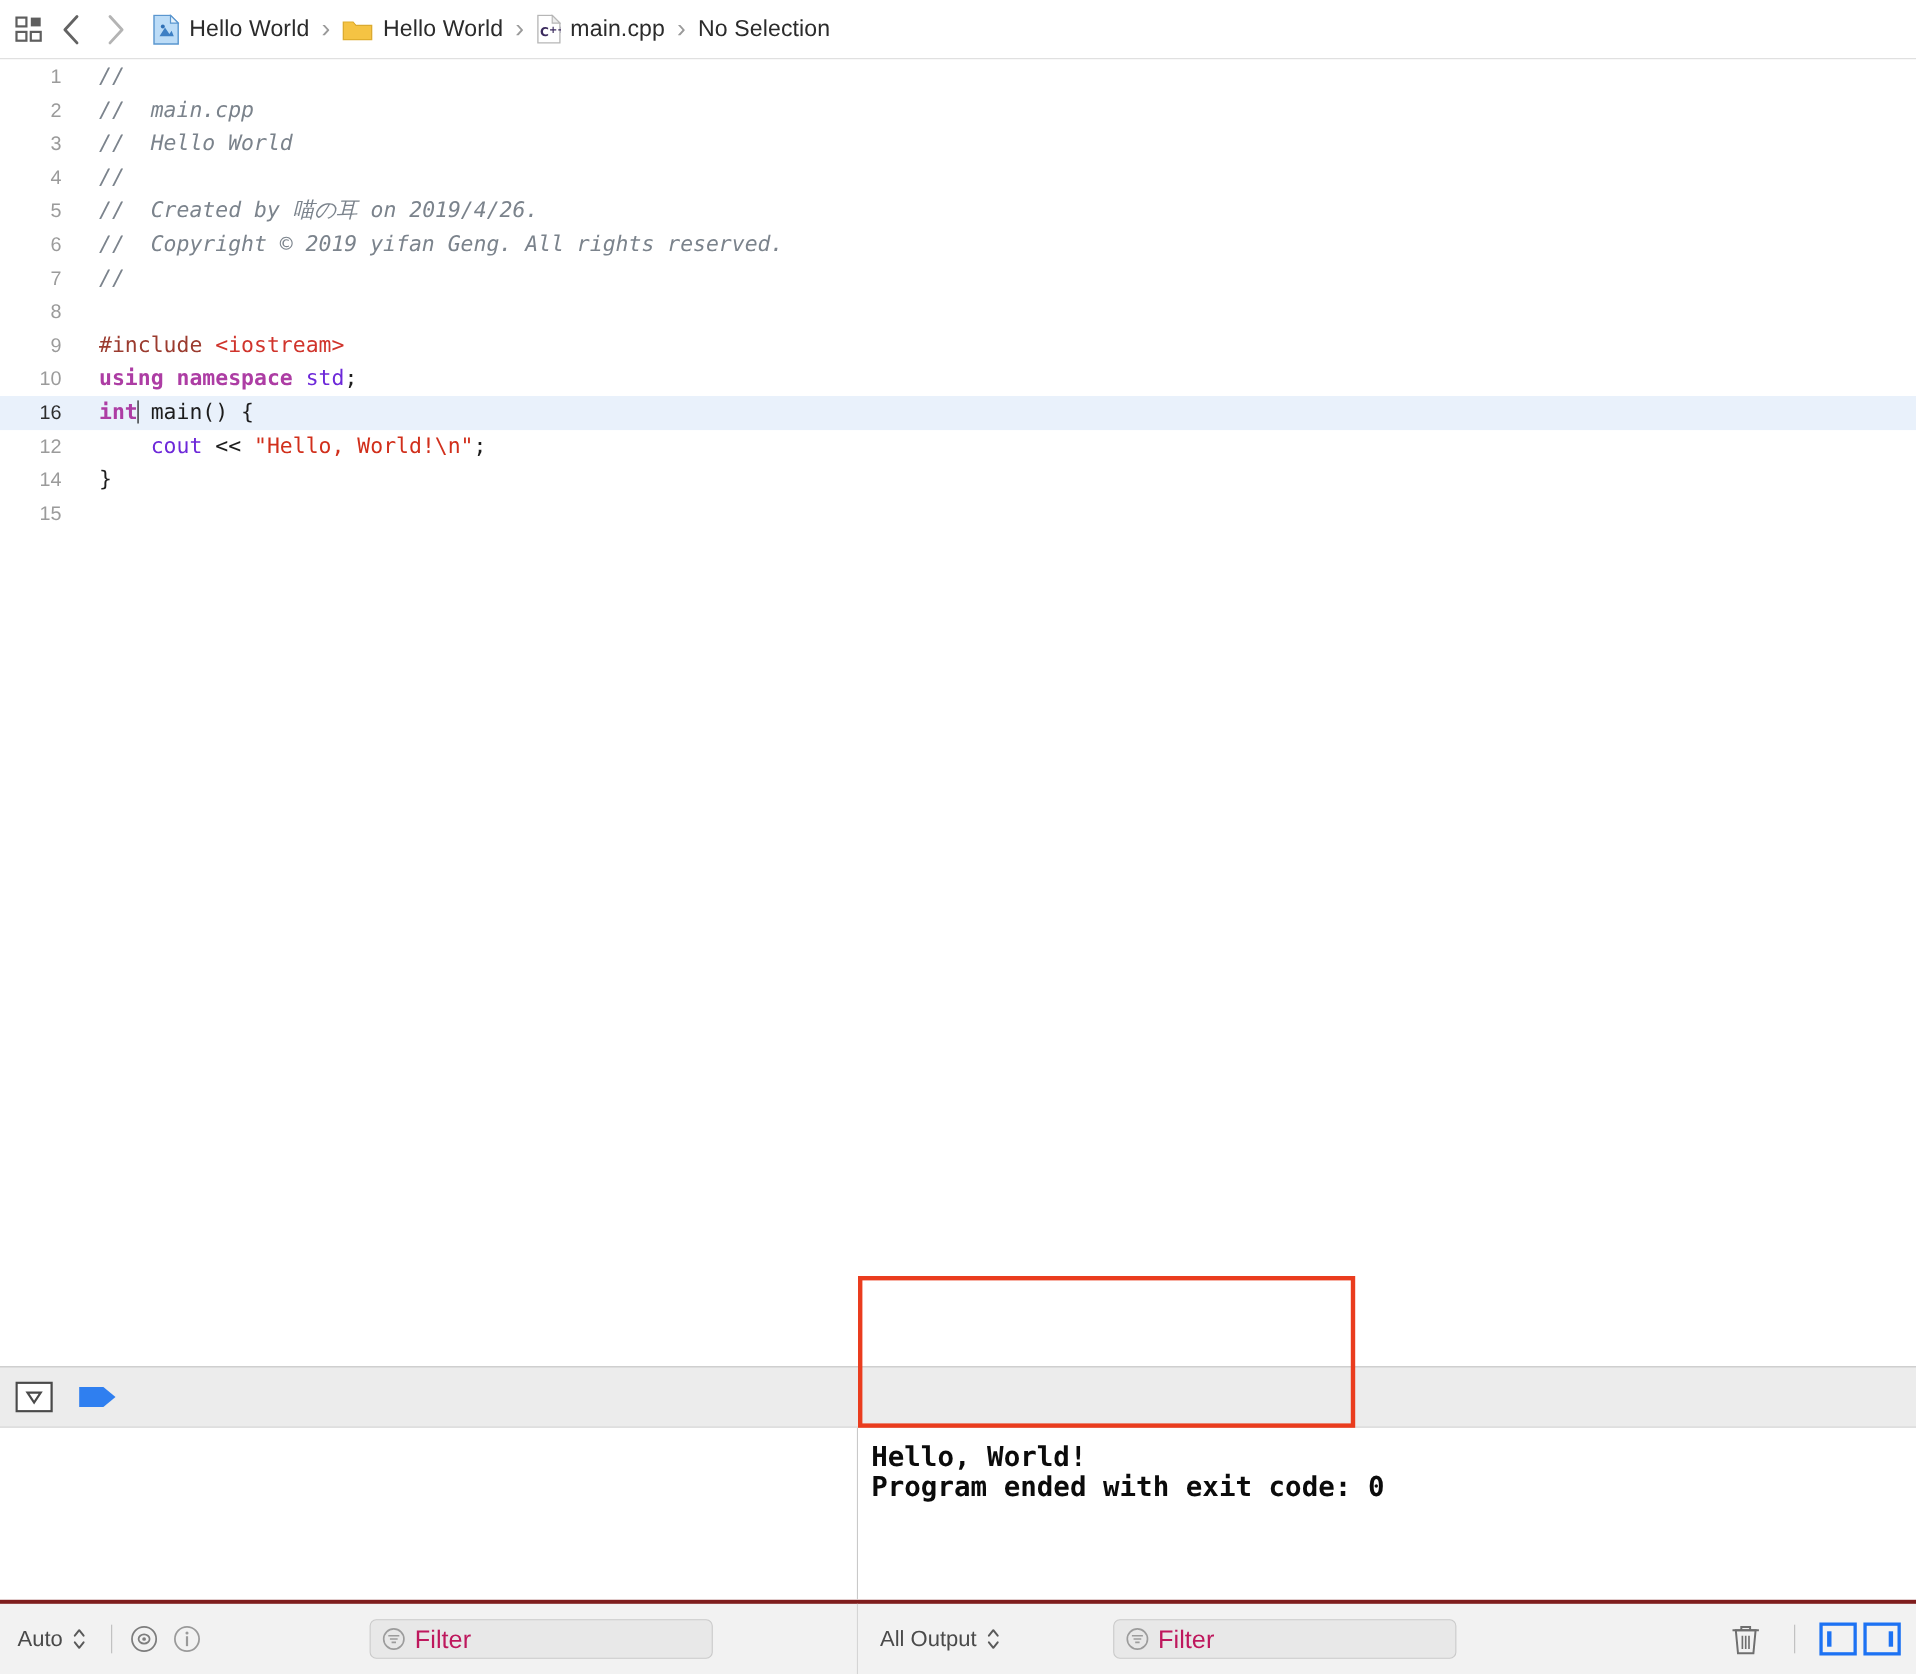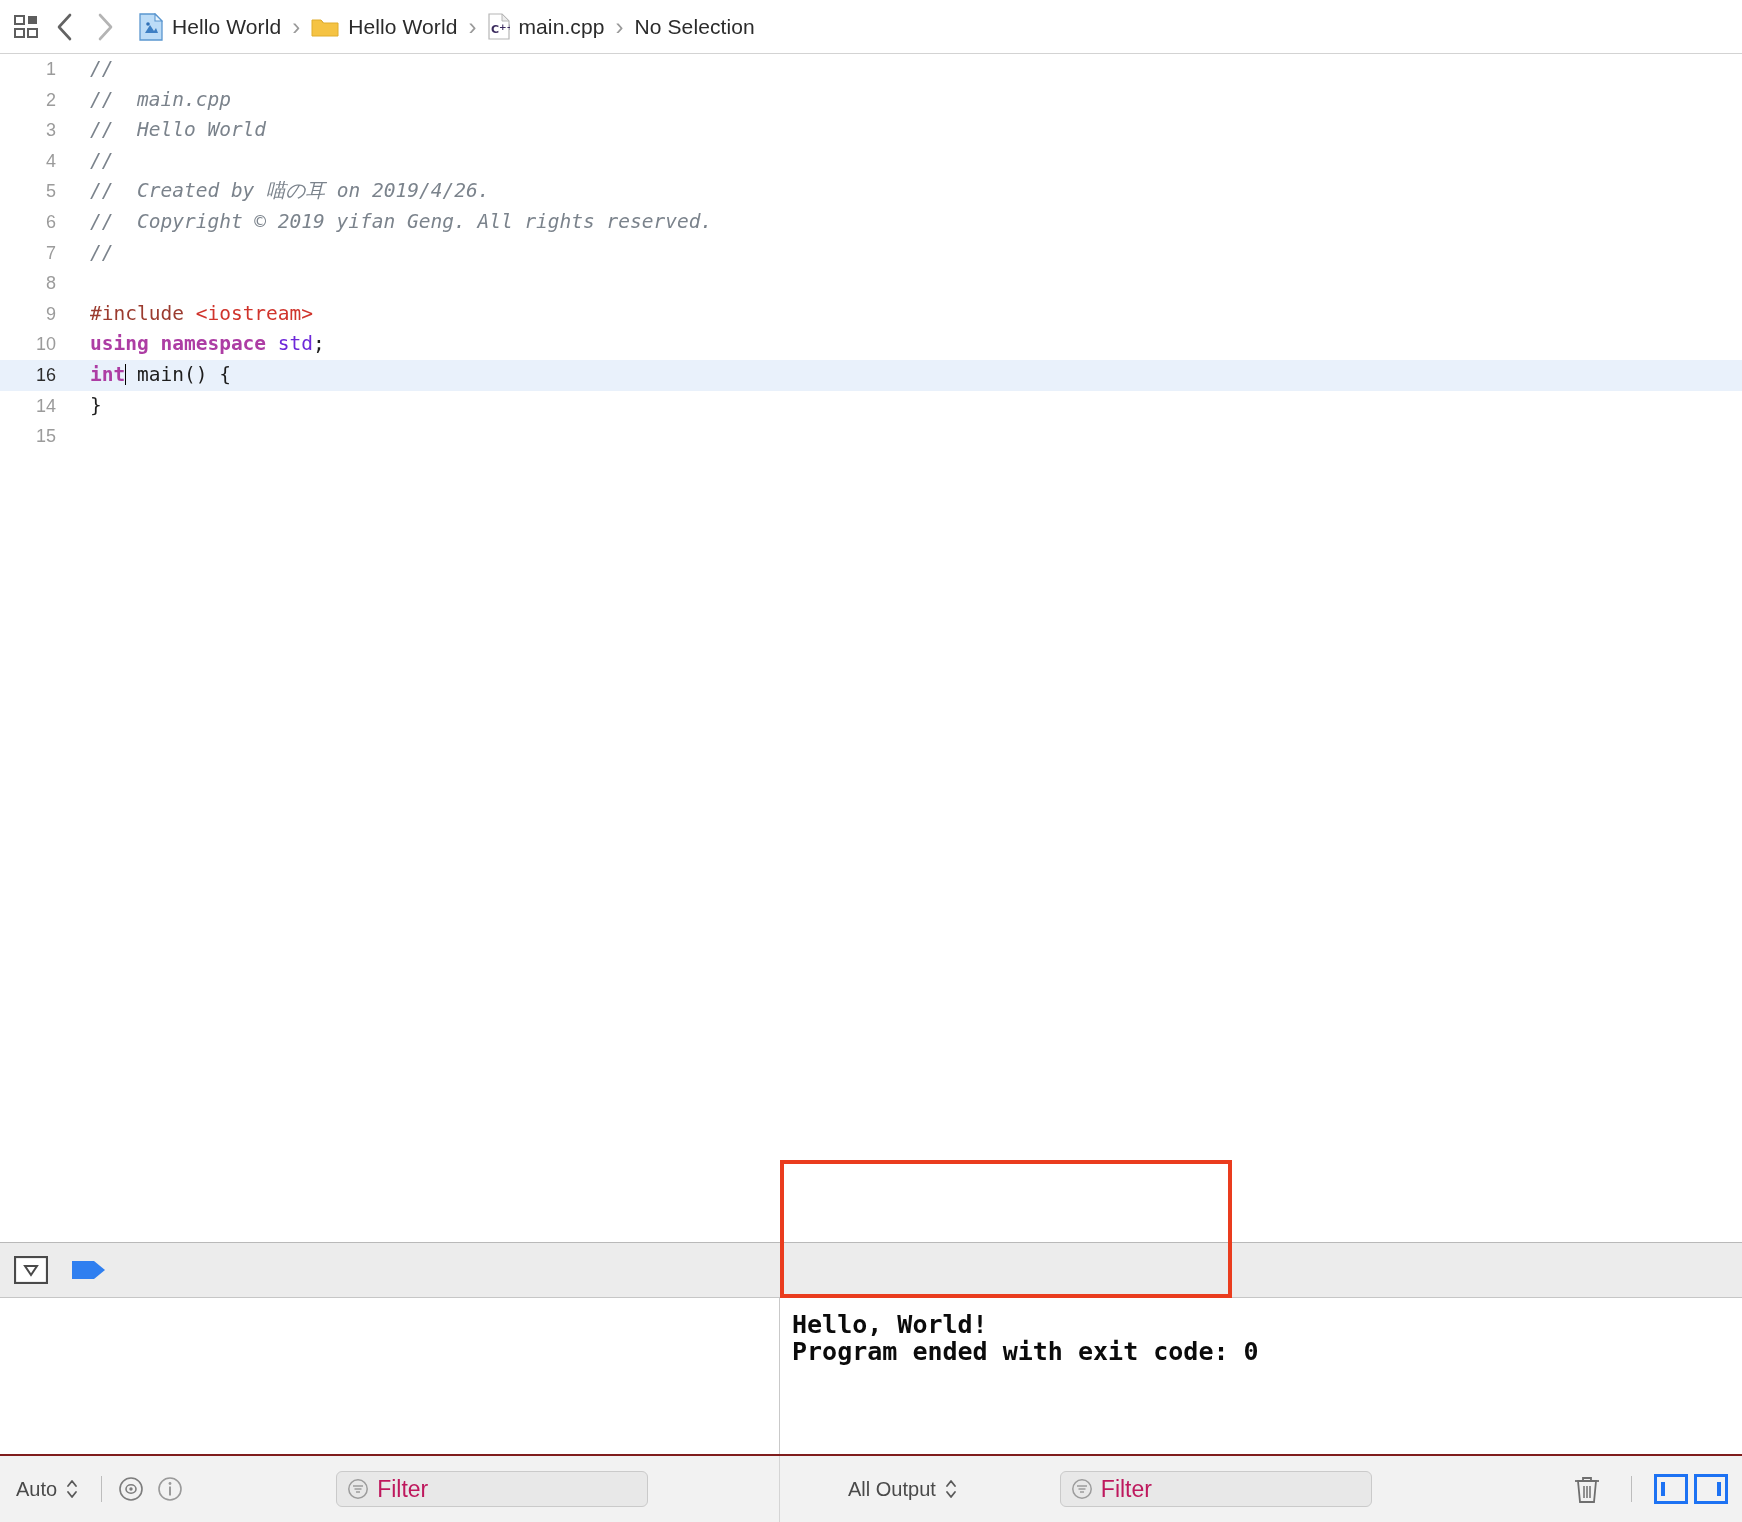--- a/index.html
+++ b/index.html
@@ -199,25 +199,24 @@
     box-sizing: border-box;
     pointer-events: none;
     z-index: 30;
   }
 
   
   .statusbar {
     height: 68px;
     min-height: 68px;
     background: #f2f2f2;
-    border-top: 2px solid #7f1d1d;
+    border-top: 4px solid #7f1d1d;
     display: flex;
     align-items: flex-start;
     box-sizing: border-box;
-    gap: 48px;
   }
   .sb-left {
     width: 780px;
     min-width: 780px;
     display: flex;
     align-items: center;
     padding-left: 16px;
     box-sizing: border-box;
     border-right: 1px solid #d5d5d5;
     height: 100%;
@@ -362,20 +361,21 @@
         <div class="code-line"><span class="ln">2</span><span class="src"><span class="cmt">//  main.cpp</span></span></div>
         <div class="code-line"><span class="ln">3</span><span class="src"><span class="cmt">//  Hello World</span></span></div>
         <div class="code-line"><span class="ln">4</span><span class="src"><span class="cmt">//</span></span></div>
         <div class="code-line"><span class="ln">5</span><span class="src"><span class="cmt">//  Created by 喵の耳 on 2019/4/26.</span></span></div>
         <div class="code-line"><span class="ln">6</span><span class="src"><span class="cmt">//  Copyright © 2019 yifan Geng. All rights reserved.</span></span></div>
         <div class="code-line"><span class="ln">7</span><span class="src"><span class="cmt">//</span></span></div>
         <div class="code-line"><span class="ln">8</span><span class="src"></span></div>
         <div class="code-line"><span class="ln">9</span><span class="src"><span class="pre">#include </span><span class="hdr">&lt;iostream&gt;</span></span></div>
         <div class="code-line"><span class="ln">10</span><span class="src"><span class="kw">using namespace </span><span class="vid">std</span><span class="plain">;</span></span></div>
         <div class="code-line highlight"><span class="ln">16</span><span class="src"><span class="kw">int</span><span class="caret"></span><span class="plain"> main() {</span></span></div>
+        <div class="code-line"><span class="ln">12</span><span class="src"><span class="plain">    </span><span class="vid">cout</span><span class="plain"> &lt;&lt; </span><span class="str">"Hello, World!\n"</span><span class="plain">;</span></span></div>
         <div class="code-line"><span class="ln">14</span><span class="src"><span class="plain">}</span></span></div>
         <div class="code-line"><span class="ln">15</span><span class="src"></span></div>
       </div>
   </div>
 
   <div class="debugbar">
     <div class="dbg-btn">
       <svg width="34" height="28" viewBox="0 0 34 28">
         <rect x="1" y="1" width="32" height="26" fill="#ffffff" stroke="#4a4a4a" stroke-width="2.2"></rect>
         <polygon points="11,10 23,10 17,19" fill="none" stroke="#4a4a4a" stroke-width="2"></polygon>

